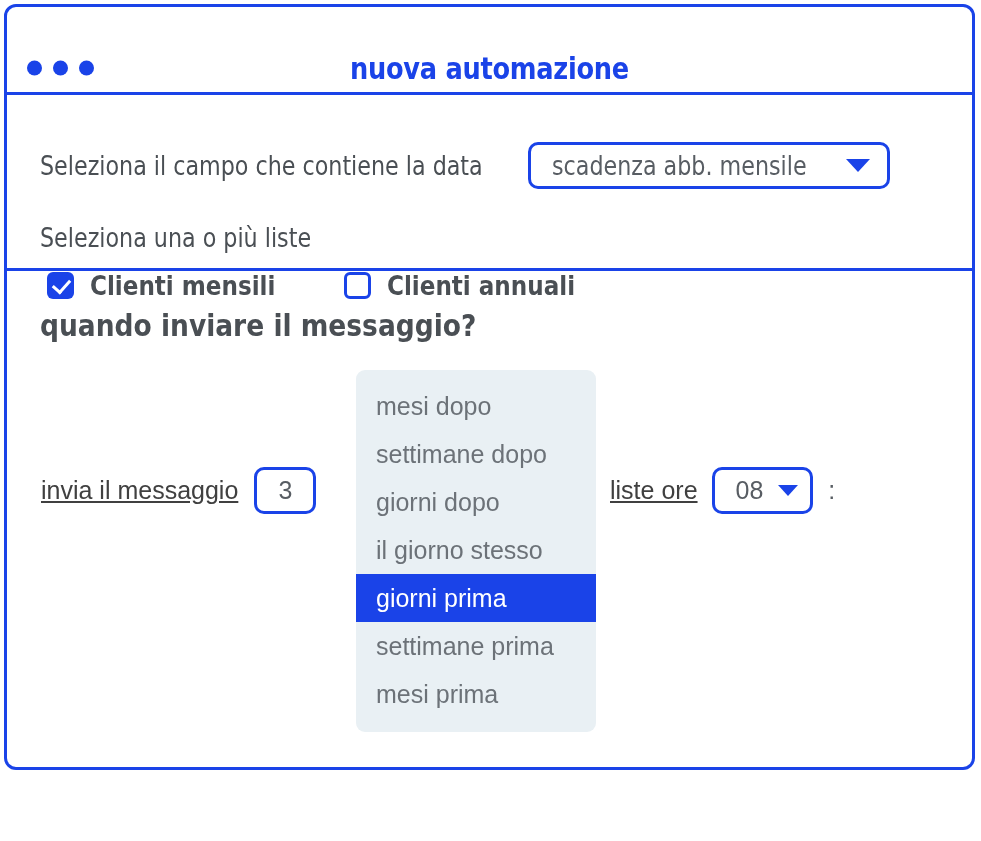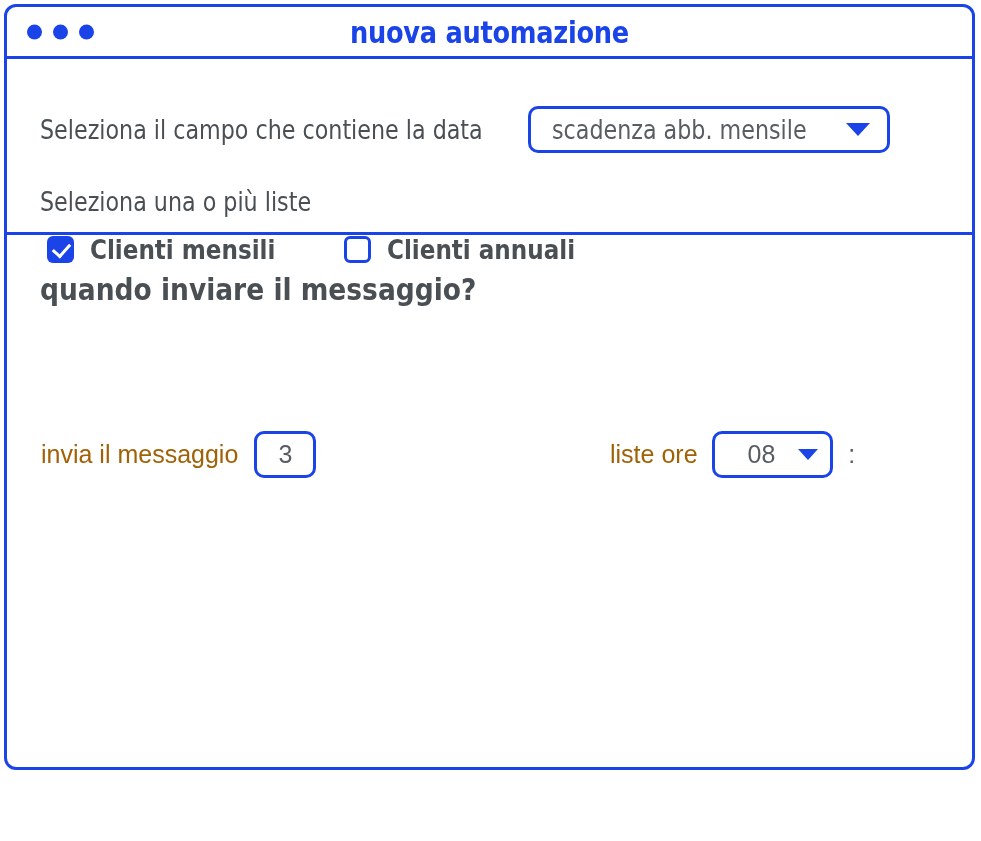--- a/index.html
+++ b/index.html
@@ -24,20 +24,21 @@
     background: #ffffff;
   }
 
   
   .titlebar {
     position: relative;
     height: 52px;
     border-bottom: 3px solid #1a43e8;
     display: flex;
     align-items: center;
+    margin-top: 36px;
   }
   .dots {
     position: absolute;
     left: 20px;
     top: 50%;
     transform: translateY(-50%);
     display: flex;
     gap: 11px;
   }
   .dot {
@@ -193,24 +194,25 @@
 
   .send-row {
     position: absolute;
     left: 34px;
     top: 196px;
     display: flex;
     align-items: center;
     gap: 16px;
   }
   .plain-label {
-    color: #a16207;
-    font-family: "Liberation Sans", sans-serif;
-    font-size: 25px;
-    white-space: nowrap;
+    color: #404040;
+    font-family: "Liberation Sans", sans-serif;
+    font-size: 25px;
+    white-space: nowrap;
+    text-decoration: underline;
   }
   .num-input {
     width: 62px;
     height: 47px;
     border: 3px solid #1a43e8;
     border-radius: 10px;
     background: #fff;
     display: flex;
     align-items: center;
     justify-content: center;
@@ -224,23 +226,23 @@
     position: absolute;
     left: 603px;
     top: 196px;
     display: flex;
     align-items: center;
     gap: 14px;
   }
   .time-select {
     display: flex;
     align-items: center;
-    gap: 23px;
+    gap: 15px;
     height: 47px;
-    padding: 0 12px 0 33px;
+    padding: 0 12px 0 21px;
     border: 3px solid #1a43e8;
     border-radius: 10px;
     background: #fff;
     cursor: pointer;
   }
   .time-text {
     color: #585d63;
     font-family: "Liberation Sans", sans-serif;
     font-size: 25px;
   }
@@ -329,16 +331,25 @@
 
     <div class="time-row">
       <span class="plain-label">liste ore</span>
       <div class="time-select">
         <span class="time-text">08</span>
         <span class="caret-sm"></span>
       </div>
       <span class="colon">:</span>
     </div>
 
+    <div class="dropdown-panel" id="when-dropdown">
+        <div class="dd-option">mesi dopo</div>
+        <div class="dd-option">settimane dopo</div>
+        <div class="dd-option">giorni dopo</div>
+        <div class="dd-option">il giorno stesso</div>
+        <div class="dd-option selected">giorni prima</div>
+        <div class="dd-option">settimane prima</div>
+        <div class="dd-option">mesi prima</div>
+      </div>
 
   </div>
 
 </div>
 
 </body></html>

